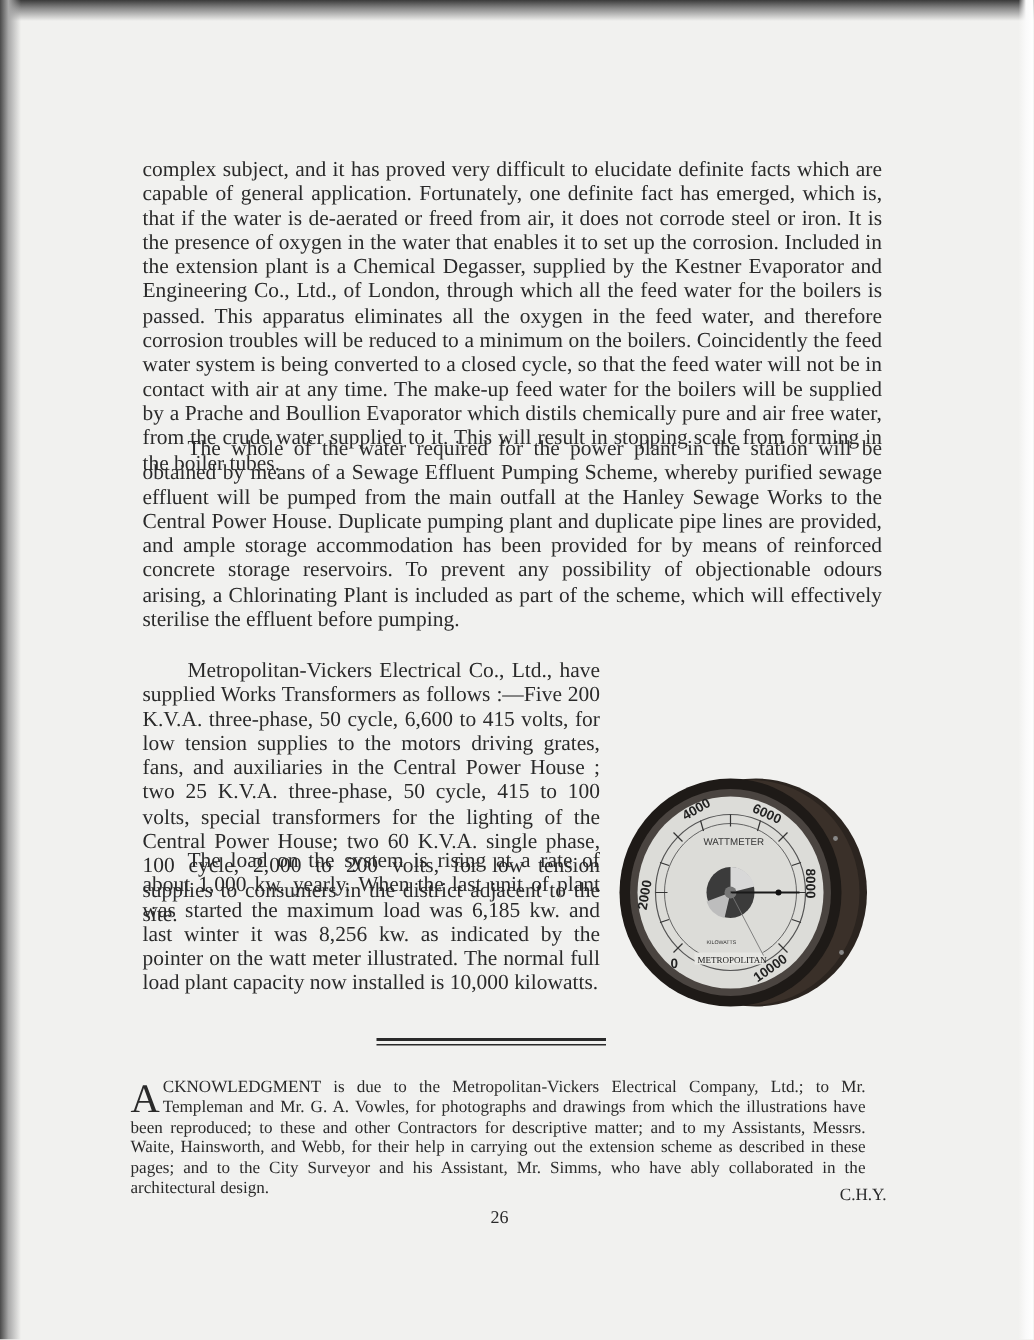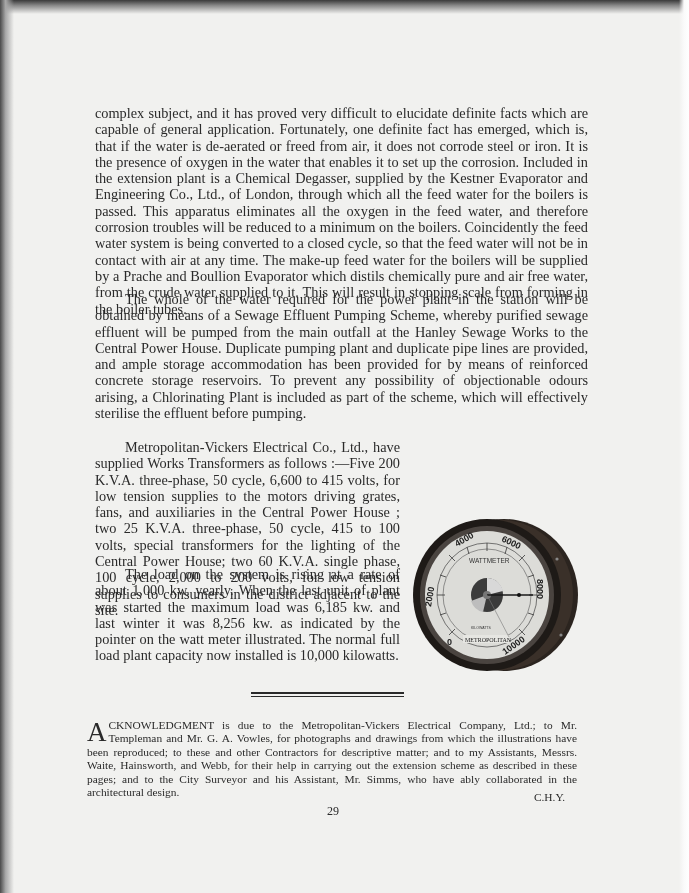--- a/index.html
+++ b/index.html
@@ -39,21 +39,21 @@
   .ack {
     position:absolute; left:87px; top:719px; width:490px;
     font-family:"Liberation Serif", "DejaVu Serif", serif;
     font-size:11.4px; line-height:13.4px; text-align:justify;
     margin:0;
   }
   .dropcap {
     float:left; font-size:27px; line-height:22px; margin:2px 2px 0 0;
   }
   .signature {
-    position:absolute; right:124px; top:791px;
+    position:absolute; right:98px; top:791px;
     font-family:"Liberation Serif", serif; font-size:11.4px;
   }
   .page-num {
     position:absolute; left:327px; top:804px;
     font-family:"Liberation Serif", serif; font-size:12px;
   }
   
   .meter {
     position:absolute; left:409px; top:517px; width:172px; height:156px;
   }
@@ -134,13 +134,13 @@
 <div class="rule-block">
   <div class="r1"></div>
   <div class="r2"></div>
 </div>
 
 <p class="ack">
   <span class="dropcap">A</span><span>CKNOWLEDGMENT is due to the Metropolitan-Vickers Electrical Company, Ltd.; to Mr. Templeman and Mr. G. A. Vowles, for photographs and drawings from which the illustrations have been reproduced; to these and other Contractors for descriptive matter; and to my Assistants, Messrs. Waite, Hainsworth, and Webb, for their help in carrying out the extension scheme as described in these pages; and to the City Surveyor and his Assistant, Mr. Simms, who have ably collaborated in the architectural design.</span>
 </p>
 
 <div class="signature">C.H.Y.</div>
-<div class="page-num">29</div>
+<div class="page-num">26</div>
 
 </body></html>

